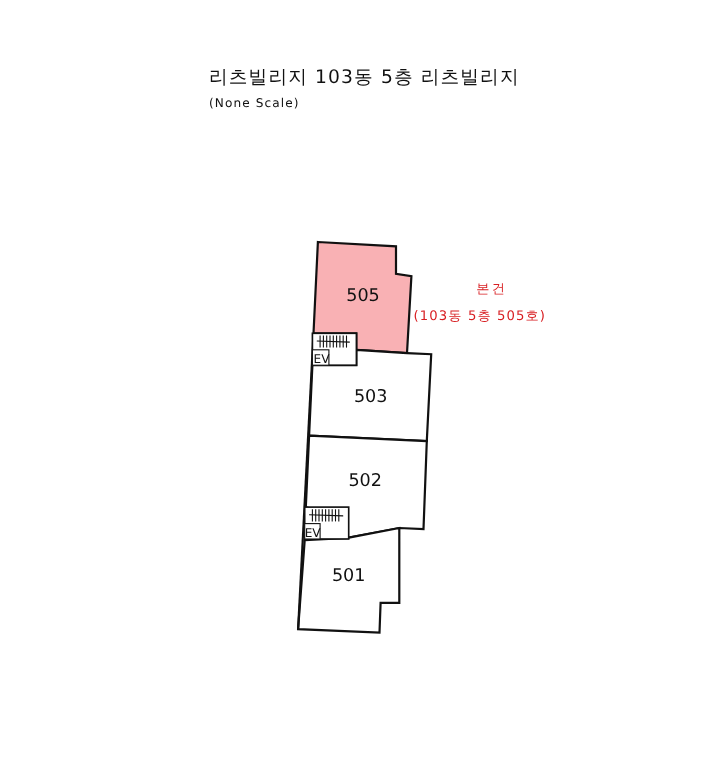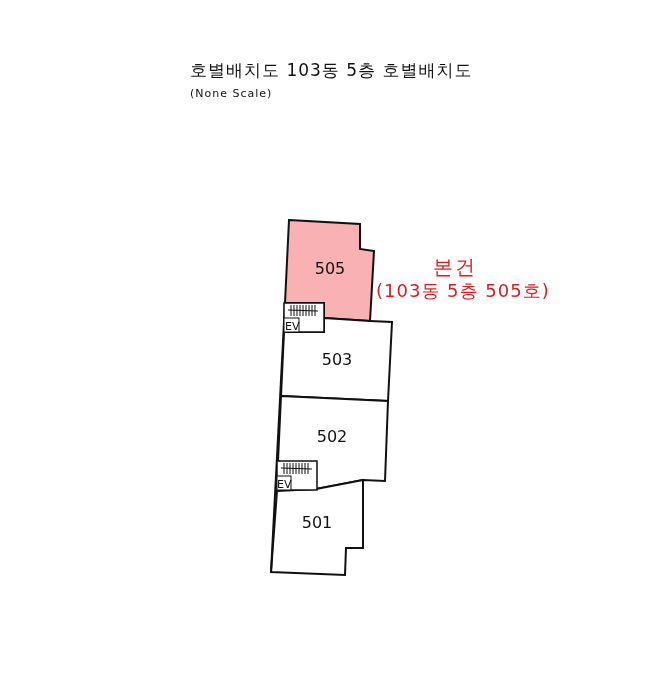--- a/index.html
+++ b/index.html
@@ -1,28 +1,28 @@
 <!DOCTYPE html>
 <html><head>
 <meta charset="utf-8">
 <style>
   html, body { margin: 0; padding: 0; background: #ffffff; }
   body { width: 662px; height: 700px; position: relative; overflow: hidden; font-family: "DejaVu Sans", sans-serif; }
   .title { position: absolute; left: 190px; top: 58px; font-size: 17px; color: #111; letter-spacing: 1px; line-height: 24px; }
   .subtitle { position: absolute; left: 190px; top: 82px; font-size: 11px; color: #111; letter-spacing: 1px; line-height: 24px; }
-  .callout1 { position: absolute; left: 433px; top: 254px; font-size: 20px; color: #d81e22; letter-spacing: 2px; }
-  .callout2 { position: absolute; left: 376px; top: 279px; font-size: 18px; color: #d81e22; letter-spacing: 1px; white-space: pre; }
+  .callout1 { position: absolute; left: 433px; top: 254px; font-size: 12px; color: #d81e22; letter-spacing: 2px; }
+  .callout2 { position: absolute; left: 376px; top: 279px; font-size: 12px; color: #d81e22; letter-spacing: 1px; white-space: pre; }
   svg { position: absolute; left: 0; top: 0; }
   .unit-label { font-family: "DejaVu Sans", sans-serif; font-size: 16px; fill: #111; }
   .ev-label { font-family: "DejaVu Sans", sans-serif; font-size: 11px; fill: #111; }
 </style>
 </head>
 <body>
 
-<div class="title">호별배치도 103동 5층 호별배치도</div>
+<div class="title">리츠빌리지 103동 5층 리츠빌리지</div>
 <div class="subtitle">(None Scale)</div>
 
 <svg width="662" height="700" viewBox="0 0 662 700">
 
   <g>
     <polygon points="289,220 360,224 360,249 374,251 370,321 324,318 324,303 285,303" fill="#f9b1b4" stroke="#111" stroke-width="2"></polygon>
     <text class="unit-label" x="330" y="274" text-anchor="middle">505</text>
   </g>
 
   <g>

